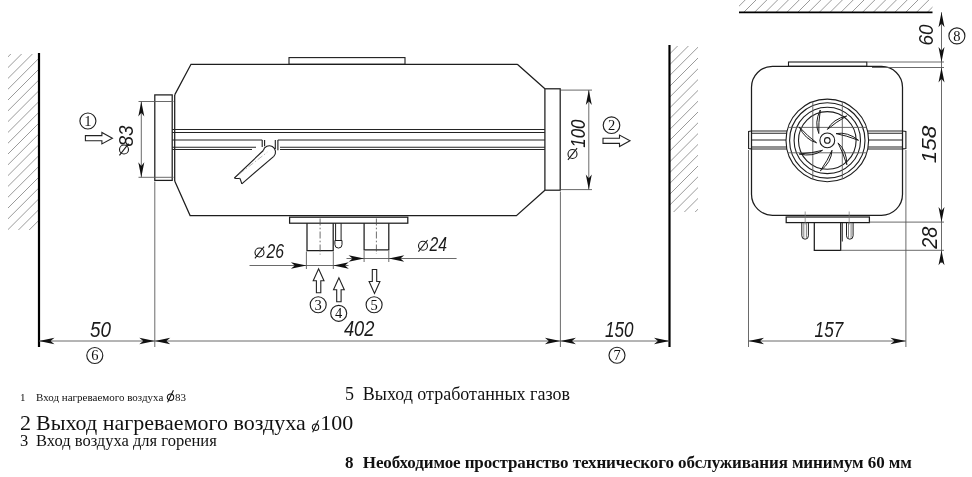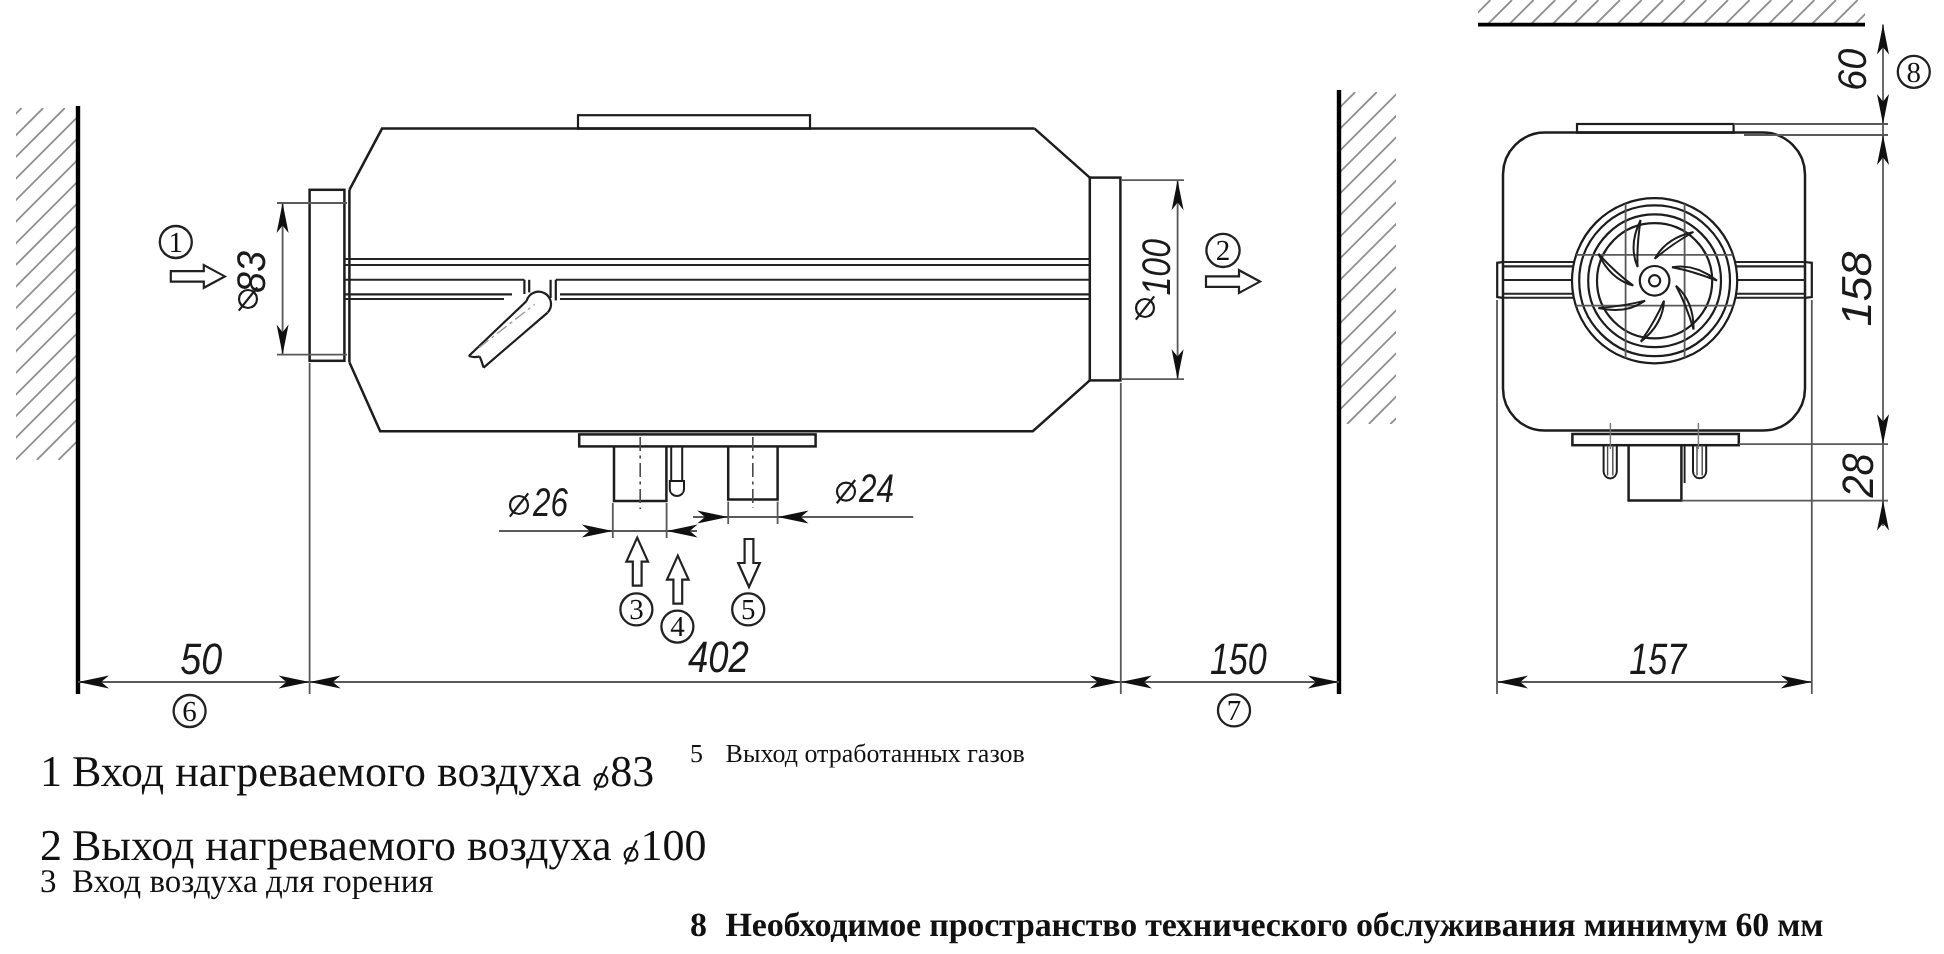--- a/index.html
+++ b/index.html
@@ -274,23 +274,23 @@
 <g transform="translate(935.5,163.2) rotate(-90)">
           <text x="0" y="0" font-size="21" font-family="Liberation Sans" font-style="italic" fill="#1a1a1a" textLength="37.5" lengthAdjust="spacingAndGlyphs">158</text>
         </g>
 <g transform="translate(936.5,248.8) rotate(-90)">
           <text x="0" y="0" font-size="22" font-family="Liberation Sans" font-style="italic" fill="#1a1a1a" textLength="22" lengthAdjust="spacingAndGlyphs">28</text>
         </g>
 <text x="828.9" y="337" text-anchor="middle" font-size="22" font-family="Liberation Sans" font-style="italic" fill="#1a1a1a" textLength="28.6" lengthAdjust="spacingAndGlyphs">157</text>
 <circle cx="956.9" cy="35.9" r="8" fill="#fff" stroke="#222" stroke-width="1.15"></circle>
         <text x="956.9" y="40.8" text-anchor="middle" font-family="Liberation Serif" font-size="14.5" fill="#111">8</text>
 </svg></div>
-<div style="position:absolute;left:20px;top:375px;white-space:nowrap;font-size:22px;line-height:1"><span style="display:inline-block;width:16px">1</span>Вход нагреваемого воздуха <svg width="9" height="15" viewBox="0 0 9 15" style="vertical-align:-2.5px">
+<div style="position:absolute;left:20px;top:388px;white-space:nowrap;font-size:11px;line-height:1"><span style="display:inline-block;width:16px">1</span>Вход нагреваемого воздуха <svg width="9" height="15" viewBox="0 0 9 15" style="vertical-align:-2.5px">
         <circle cx="4.5" cy="9.2" r="3.2" fill="none" stroke="#111" stroke-width="1.05"></circle>
         <line x1="1.6" y1="14.2" x2="7.4" y2="2.2" stroke="#111" stroke-width="1.05"></line>
       </svg>83</div>
     <div style="position:absolute;left:20px;top:412.2px;white-space:nowrap;font-size:22px;line-height:1"><span style="display:inline-block;width:16px">2</span>Выход нагреваемого воздуха <svg width="9" height="15" viewBox="0 0 9 15" style="vertical-align:-2.5px">
         <circle cx="4.5" cy="9.2" r="3.2" fill="none" stroke="#111" stroke-width="1.05"></circle>
         <line x1="1.6" y1="14.2" x2="7.4" y2="2.2" stroke="#111" stroke-width="1.05"></line>
       </svg>100</div>
     <div style="position:absolute;left:20px;top:433.0px;white-space:nowrap;font-size:16.5px;line-height:1"><span style="display:inline-block;width:16px">3</span>Вход воздуха для горения </div>
-    <div style="position:absolute;left:345px;top:370px;white-space:nowrap;font-size:13px;line-height:1"><span style="display:inline-block;width:17.8px">5</span>Выход отработанных газов</div>
+    <div style="position:absolute;left:345px;top:385px;white-space:nowrap;font-size:18px;line-height:1"><span style="display:inline-block;width:17.8px">5</span>Выход отработанных газов</div>
     <div style="position:absolute;left:345px;top:453.9px;white-space:nowrap;font-size:17px;line-height:1;font-weight:bold;letter-spacing:-0.1px"><span style="display:inline-block;width:17.8px">8</span>Необходимое пространство технического обслуживания минимум 60 мм</div>
 </div>
 </body></html>

